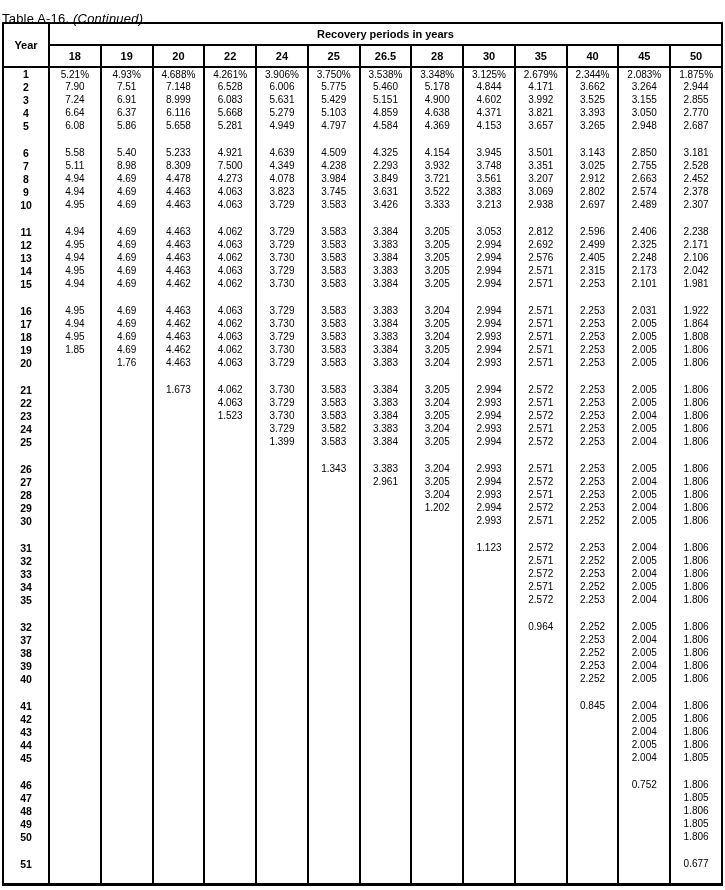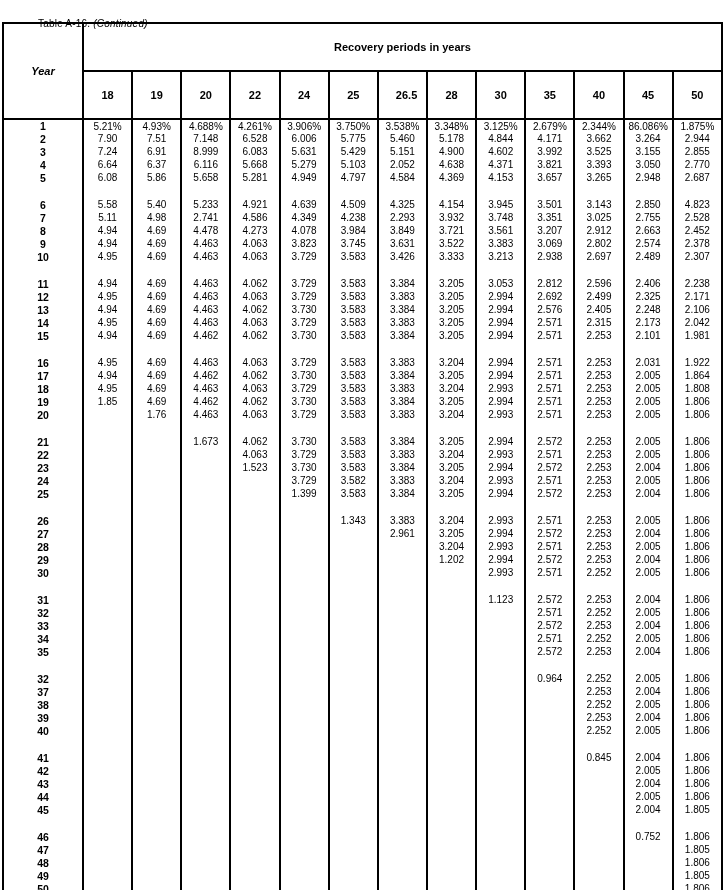--- a/index.html
+++ b/index.html
@@ -10,51 +10,49 @@
   body {
     width: 725px;
     height: 890px;
     position: relative;
     font-family: "Liberation Sans", sans-serif;
     color: #000000;
     overflow: hidden;
   }
   .page-title {
     position: absolute;
-    top: 18px;
+    top: 11px;
     left: 2px;
-    font-size: 10px;
+    font-size: 13px;
     letter-spacing: 0.2px;
     white-space: nowrap;
-    margin-left: 36px;
   }
   .page-title .cont {
     font-style: italic;
   }
   table.macrs-table {
     position: absolute;
     top: 22px;
     left: 2px;
     width: 721px;
     border-collapse: collapse;
     table-layout: fixed;
     border: 2px solid #000000;
     border-bottom-width: 3px;
   }
   table.macrs-table th {
     border: 2px solid #000000;
     font-weight: bold;
-    padding: 17px;
+    padding: 0;
     text-align: center;
     vertical-align: middle;
     font-size: 11px;
   }
   th.year-th {
     width: 44px;
-    font-style: italic;
   }
   thead tr.group-row {
     height: 22px;
   }
   thead tr.period-row {
     height: 22px;
   }
   tbody td {
     border-left: 2px solid #000000;
     border-right: 2px solid #000000;
@@ -113,21 +111,21 @@
         <td>4.93%</td>
         <td>4.688%</td>
         <td>4.261%</td>
         <td>3.906%</td>
         <td>3.750%</td>
         <td>3.538%</td>
         <td>3.348%</td>
         <td>3.125%</td>
         <td>2.679%</td>
         <td>2.344%</td>
-        <td>86.086%</td>
+        <td>2.083%</td>
         <td>1.875%</td>
       </tr>
       <tr>
         <td class="year">2</td>
         <td>7.90</td>
         <td>7.51</td>
         <td>7.148</td>
         <td>6.528</td>
         <td>6.006</td>
         <td>5.775</td>
@@ -156,21 +154,21 @@
         <td>2.855</td>
       </tr>
       <tr>
         <td class="year">4</td>
         <td>6.64</td>
         <td>6.37</td>
         <td>6.116</td>
         <td>5.668</td>
         <td>5.279</td>
         <td>5.103</td>
-        <td>2.052</td>
+        <td>4.859</td>
         <td>4.638</td>
         <td>4.371</td>
         <td>3.821</td>
         <td>3.393</td>
         <td>3.050</td>
         <td>2.770</td>
       </tr>
       <tr>
         <td class="year">5</td>
         <td>6.08</td>
@@ -210,28 +208,28 @@
         <td>5.233</td>
         <td>4.921</td>
         <td>4.639</td>
         <td>4.509</td>
         <td>4.325</td>
         <td>4.154</td>
         <td>3.945</td>
         <td>3.501</td>
         <td>3.143</td>
         <td>2.850</td>
-        <td>4.823</td>
+        <td>3.181</td>
       </tr>
       <tr>
         <td class="year">7</td>
         <td>5.11</td>
-        <td>4.98</td>
-        <td>2.741</td>
-        <td>4.586</td>
+        <td>8.98</td>
+        <td>8.309</td>
+        <td>7.500</td>
         <td>4.349</td>
         <td>4.238</td>
         <td>2.293</td>
         <td>3.932</td>
         <td>3.748</td>
         <td>3.351</td>
         <td>3.025</td>
         <td>2.755</td>
         <td>2.528</td>
       </tr>

